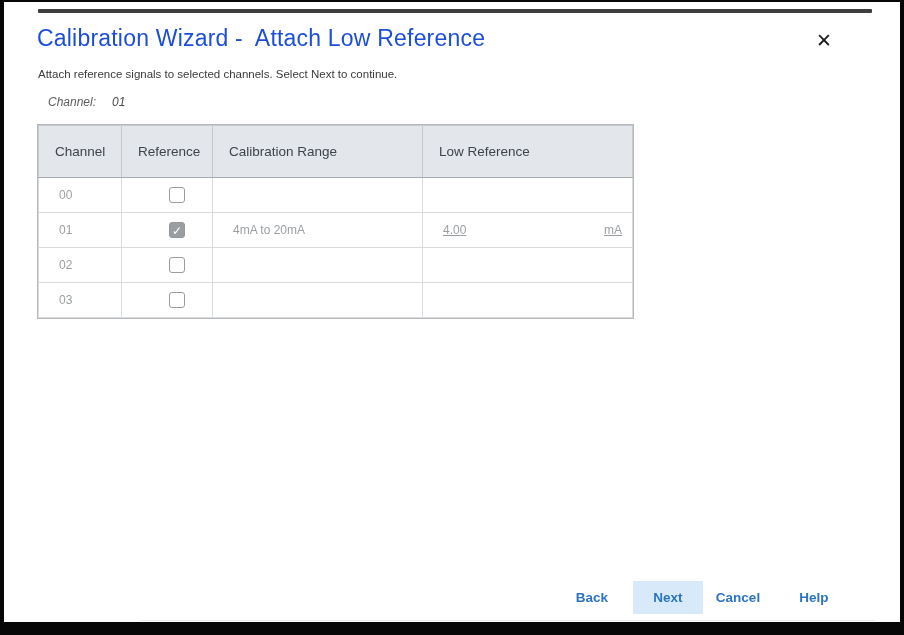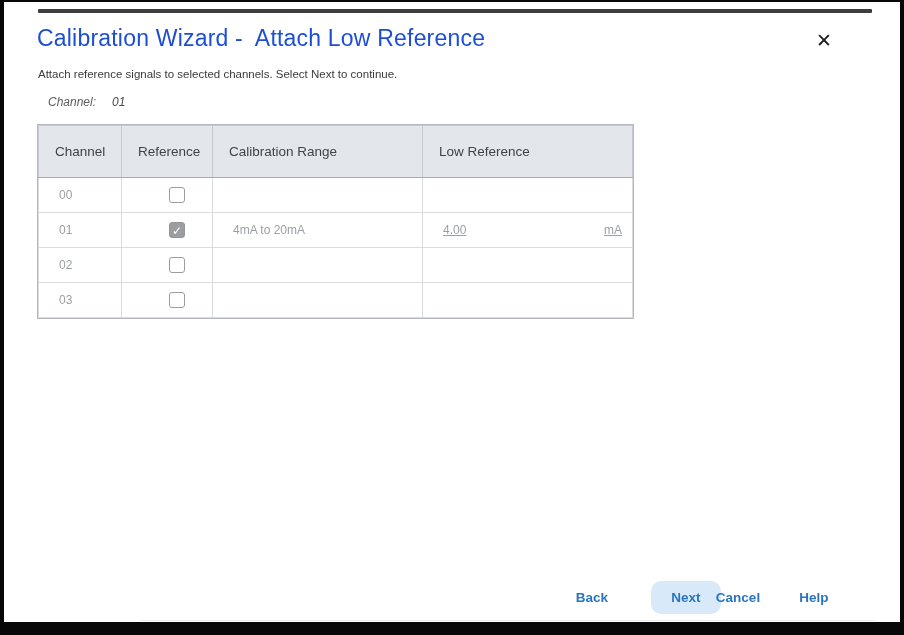--- a/index.html
+++ b/index.html
@@ -85,21 +85,21 @@
 
   .footer-btn {
     position:absolute; top:581px;
     width:70px; height:33px;
     display:flex; align-items:center; justify-content:center;
     font-size:13.5px; font-weight:bold; color:#2a74c0;
     cursor:pointer; border-radius:1px;
   }
   .footer-btn.highlighted { background:#d8eaf9; }
   .btn-0 { left:557px; }
-  .btn-1 { left:651px;border-radius:10px; }
+  .btn-1 { left:633px; }
   .btn-2 { left:703px; }
   .btn-3 { left:779px; }
 
   .bottom-line {
     position:absolute; left:140px; top:620px;
     width:735px; height:1px; background:#ededed;
   }
 </style>
 </head>
 <body>

